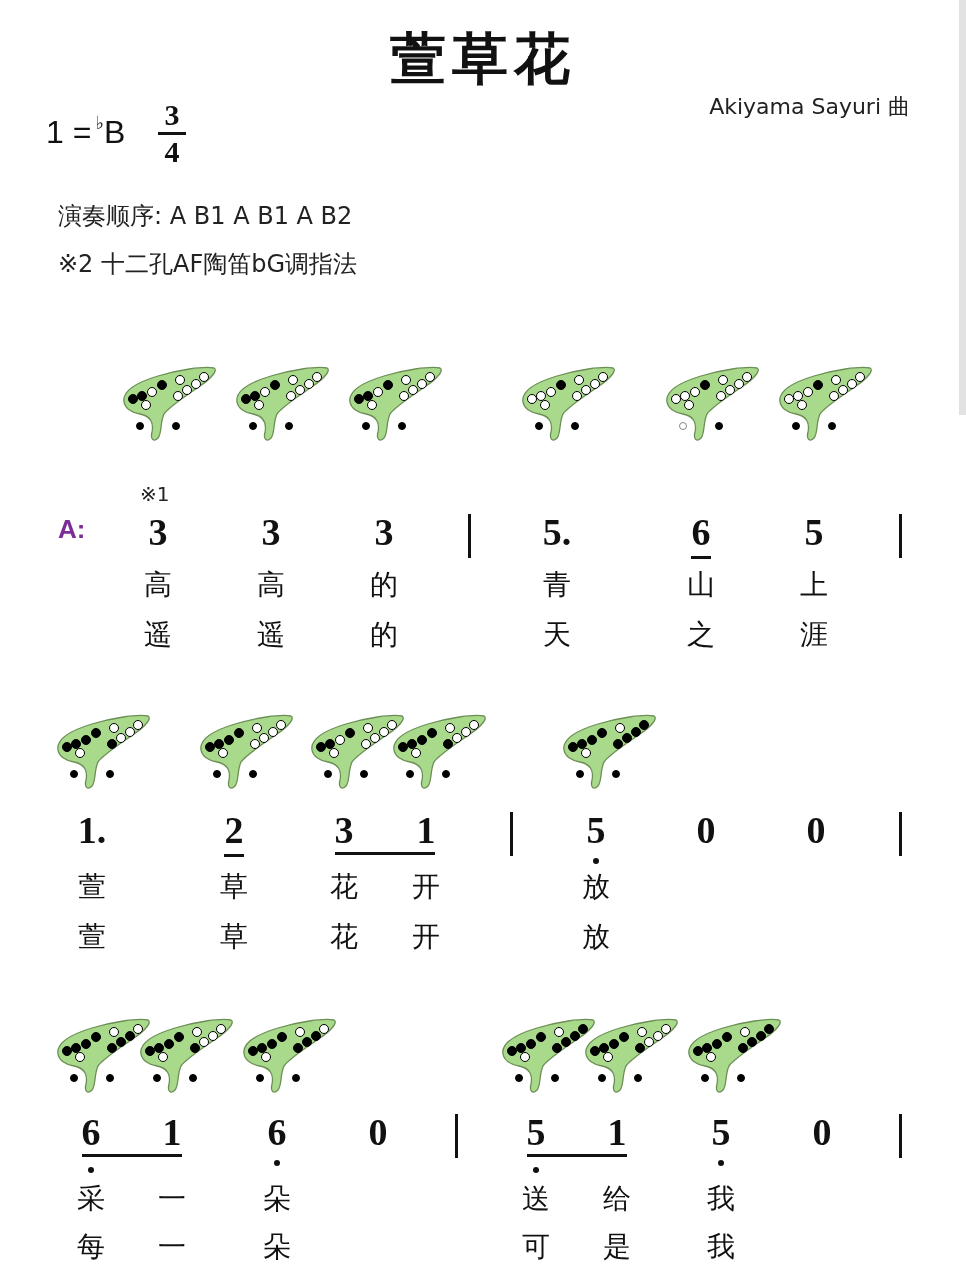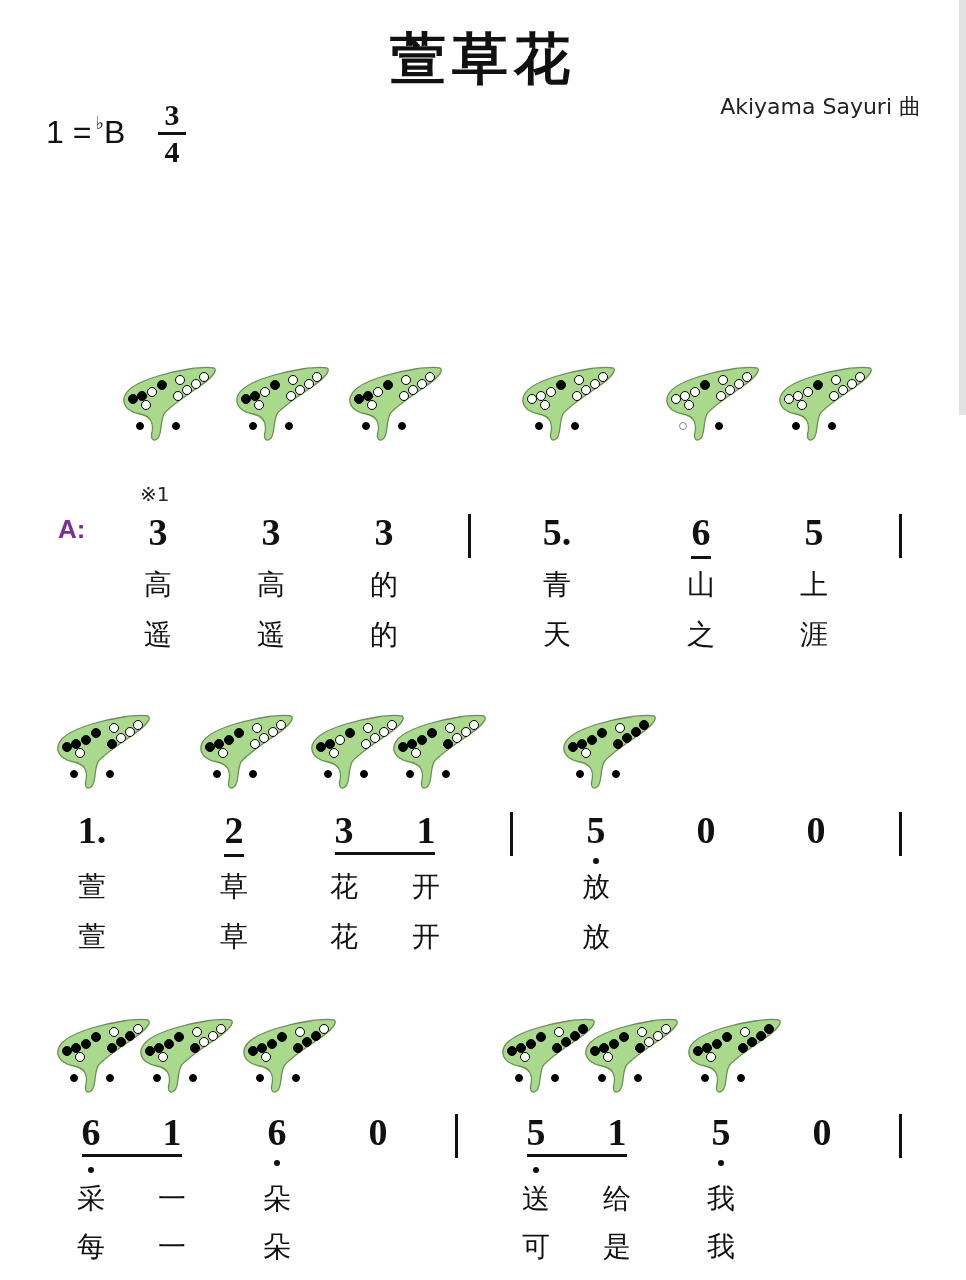--- a/index.html
+++ b/index.html
@@ -4,21 +4,21 @@
 <style>
   html,body{margin:0;padding:0;}
   body{width:966px;height:1280px;background:#ffffff;position:relative;overflow:hidden;
        font-family:"DejaVu Sans","Liberation Sans",sans-serif;color:#111;}
   .abs{position:absolute;}
   .title{left:0;width:966px;top:22px;text-align:center;font-size:56px;font-weight:bold;letter-spacing:6px;color:#111;}
   .key{left:46px;top:112px;font-family:"Liberation Sans",sans-serif;font-size:32px;color:#111;}
   .key .flat{font-size:18px;vertical-align:14px;margin-left:4px;}
   .timesig{left:158px;top:100px;width:28px;font-family:"Liberation Serif",serif;font-weight:bold;font-size:30px;text-align:center;line-height:30px;}
   .timesig .bar{height:3px;background:#111;margin:2px 0;}
-  .credits{right:45px;top:90px;font-size:22px;line-height:34px;color:#222;}
+  .credits{right:56px;top:90px;font-size:22px;line-height:34px;color:#222;}
   .notes-info{left:58px;top:192px;font-size:24px;line-height:48px;color:#222;}
   .scrollbar{left:959px;top:0;width:7px;height:415px;background:#e2e2e2;}
   .section-label{left:58px;top:514px;font-family:"Liberation Sans",sans-serif;font-size:26px;font-weight:bold;color:#7a2e96;}
   .mark{font-size:20px;color:#222;}
   .note{font-family:"Liberation Serif",serif;font-weight:bold;font-size:38px;line-height:40px;width:40px;text-align:center;color:#111;}
   .note .ul{position:absolute;left:10px;right:10px;height:3px;background:#111;top:44px;}
   .lowdot{position:absolute;width:6px;height:6px;border-radius:50%;background:#111;left:17px;top:48px;}
   .beam{height:3px;background:#111;}
   .barline{width:3px;background:#111;height:44px;}
   .lyric{font-size:28px;width:40px;text-align:center;color:#111;line-height:30px;}
@@ -38,20 +38,22 @@
   <div>3</div>
   <div class="bar"></div>
   <div>4</div>
 </div>
 
 <div class="abs credits">
   <div>Akiyama Sayuri 曲</div>
 </div>
 
 <div class="abs notes-info">
+  <div>演奏顺序:  A B1 A B1 A B2</div>
+  <div>※2 十二孔AF陶笛bG调指法</div>
 </div>
 
 <div class="abs section-label">A:</div>
 <div class="abs mark" style="left:140px;top:482px;">※1</div>
 
 <div id="score">
     <div class="abs oc" style="left: 118px; top: 362px;"><svg width="100" height="80" viewBox="0 0 100 80">
         <path d="M6 40 C4 28 20 20 40 14 C60 8 85 4 96 6 C100 8 94 16 82 24 C68 34 52 44 46 52 C42 60 44 72 40 76 C36 80 32 78 34 70 C36 60 32 54 22 52 C12 50 7 46 6 40 Z" fill="#a9d98b" stroke="#6b8f55" stroke-width="1.3"></path>
         <circle cx="15" cy="37" r="4.5" fill="#000000" stroke="#000" stroke-width="1"></circle>
         <circle cx="24" cy="34" r="4.5" fill="#000000" stroke="#000" stroke-width="1"></circle>

